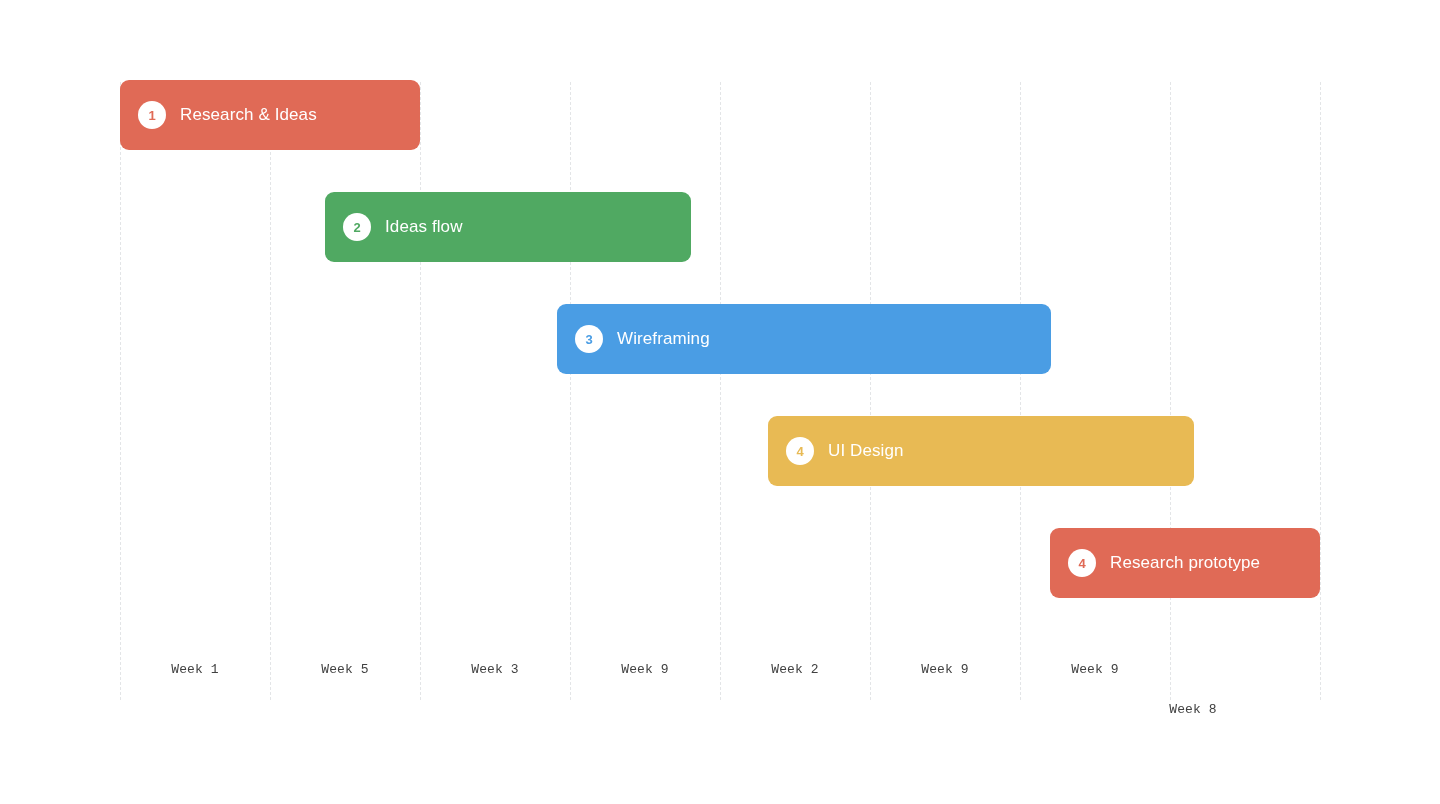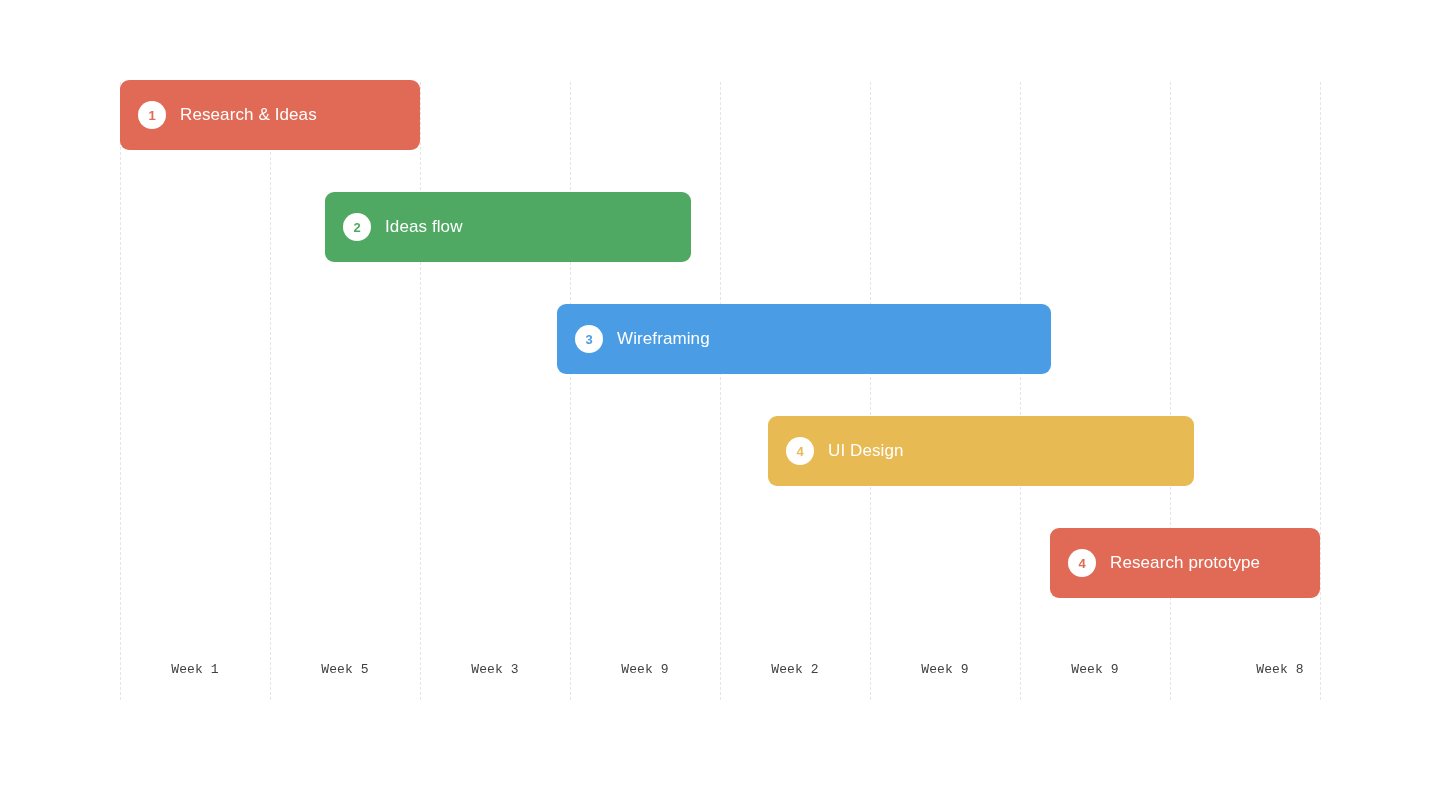--- a/index.html
+++ b/index.html
@@ -129,16 +129,16 @@
     </div>
 
   <div id="weeks-layer">
       <div class="week-label" style="left: 120px;">Week 1</div>
       <div class="week-label" style="left: 270px;">Week 5</div>
       <div class="week-label" style="left: 420px;">Week 3</div>
       <div class="week-label" style="left: 570px;">Week 9</div>
       <div class="week-label" style="left: 720px;">Week 2</div>
       <div class="week-label" style="left: 870px;">Week 9</div>
       <div class="week-label" style="left: 1020px;">Week 9</div>
-      <div class="week-label" style="left: 1205px;">Week 8</div>
+      <div class="week-label" style="left: 1118px; margin-top: 40px;">Week 8</div>
     </div>
 
 </div>
 
 </body></html>

